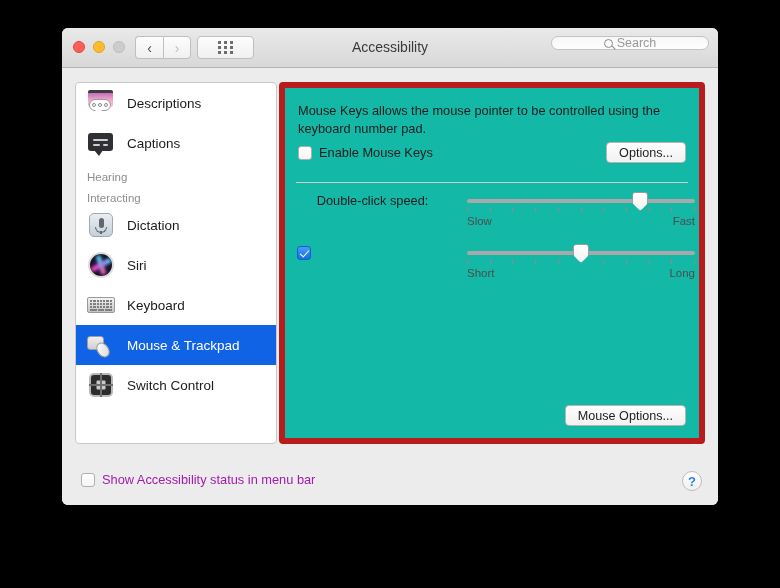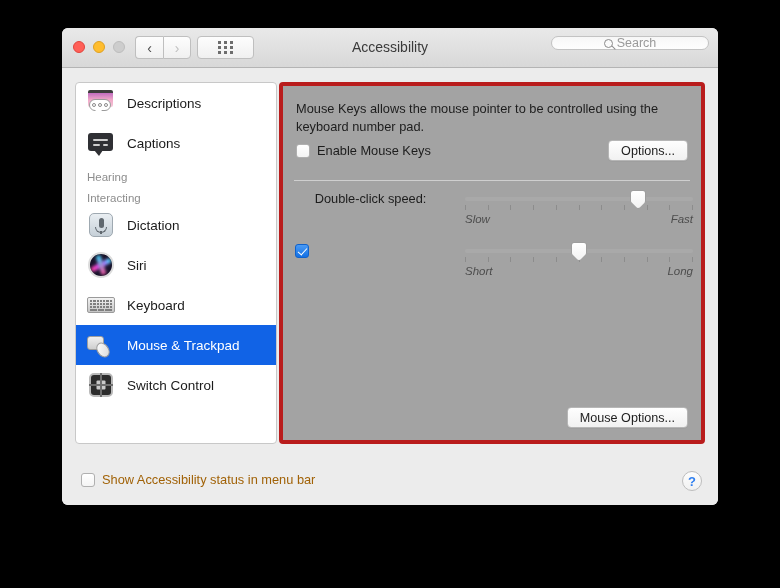--- a/index.html
+++ b/index.html
@@ -256,22 +256,22 @@
   .ic-sw .cr1, .ic-sw .cr2 {
     position: absolute; background: #6e6e6e;
   }
   .ic-sw .cr1 { left: 3px; top: 14px; width: 24px; height: 1.5px; }
   .ic-sw .cr2 { left: 14px; top: 3px; width: 1.5px; height: 24px; }
 
   
   #pane {
     position: absolute; left: 217px; top: 14px;
     width: 426px; height: 362px;
-    background: #a3a3a3;
-    border: 4px solid #b91c1c;
+    background: #14b8a6;
+    border: 6px solid #b91c1c;
     border-radius: 4px;
   }
   #desc {
     position: absolute; left: 13px; top: 14px; width: 398px;
     font-size: 12.8px; color: #1d1d1d; line-height: 18px;
   }
   .chkrow {
     position: absolute; left: 13px; top: 57px;
     display: flex; align-items: center;
   }
@@ -338,29 +338,29 @@
     width: 16px; height: 19px;
     margin-left: -8px;
     background: linear-gradient(to bottom,#fff,#f2f2f2);
     border: 1px solid #9d9d9d;
     border-radius: 3px 3px 8px 8px;
     clip-path: polygon(0 0, 100% 0, 100% 58%, 50% 100%, 0 58%);
   }
   .sends {
     position: absolute; left: 0; top: 22px; width: 228px;
     display: flex; justify-content: space-between;
-    font-size: 11.5px; color: #4d4d4d; font-style: italic;
+    font-size: 11.5px; color: #4d4d4d;
   }
 
   
   #footer-chk {
     position: absolute; left: 19px; bottom: 18px;
     display: flex; align-items: center;
   }
-  #footer-chk .clbl { font-size: 12.8px; color: #a16207; margin-left: 7px; }
+  #footer-chk .clbl { font-size: 12.8px; color: #a21caf; margin-left: 7px; }
 
   #help-btn {
     position: absolute; right: 16px; bottom: 14px;
     width: 20px; height: 20px; border-radius: 50%;
     background: linear-gradient(to bottom,#fdfdfd,#f1f1f1);
     border: 1px solid #bdbdbd;
     display: flex; align-items: center; justify-content: center;
     font-size: 13px; color: #2f7ff0; font-weight: bold;
   }
 </style>

